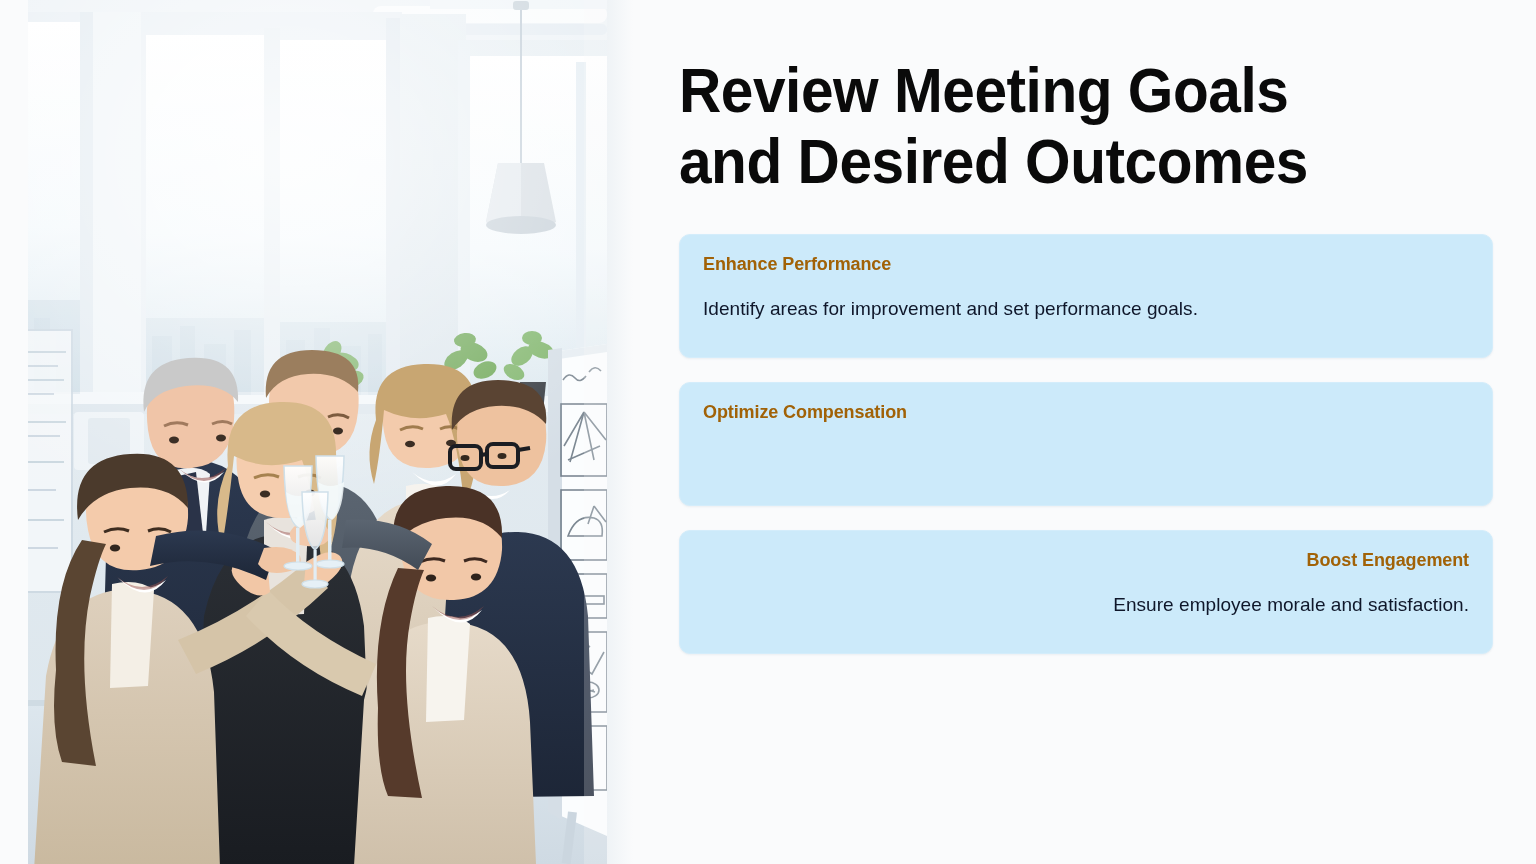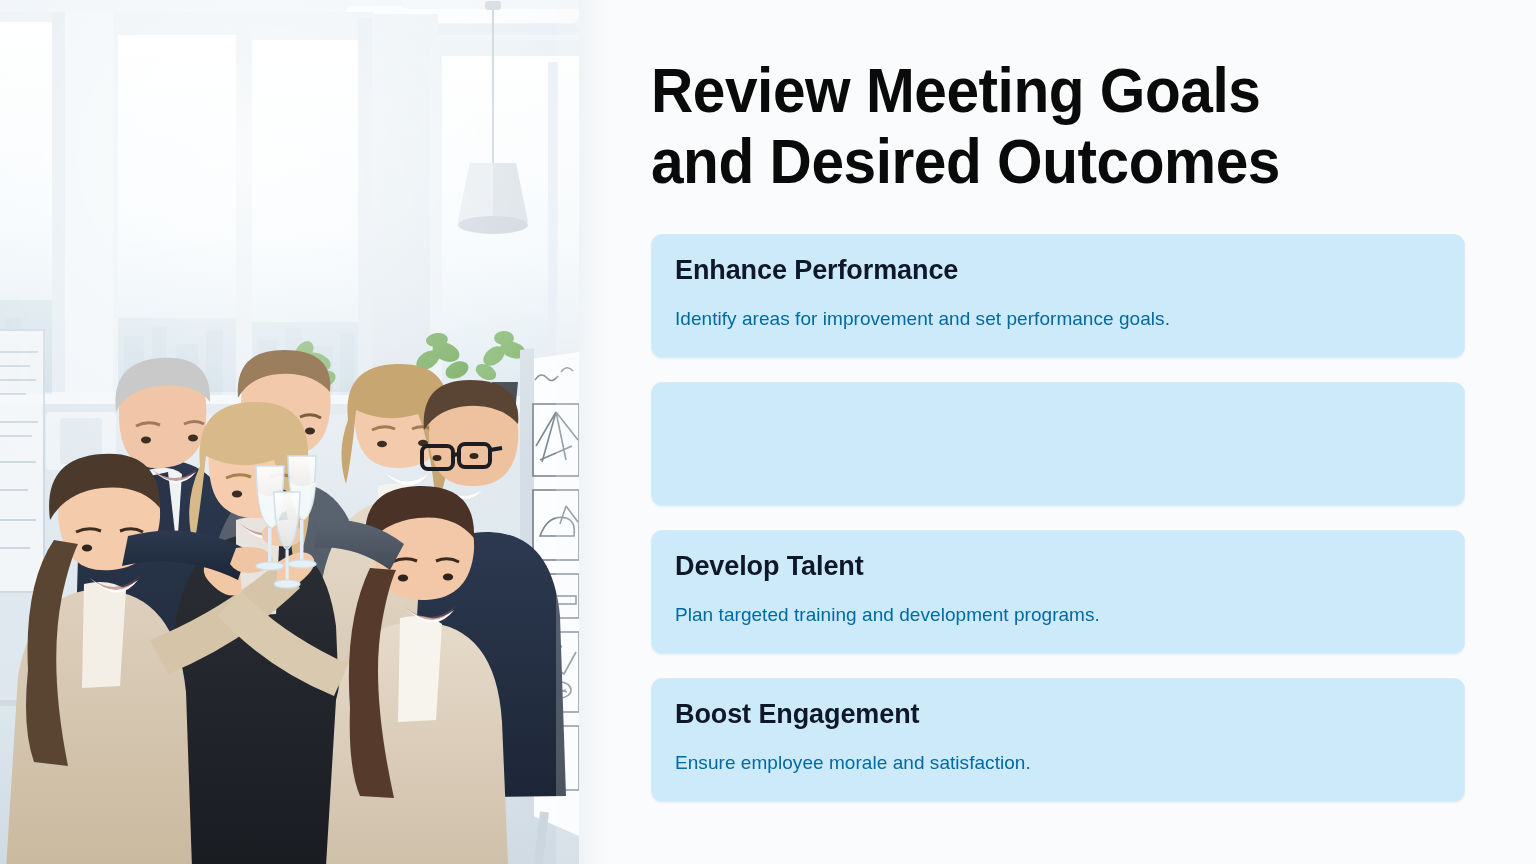--- a/index.html
+++ b/index.html
@@ -7,20 +7,21 @@
   body {
     font-family: "Liberation Sans", sans-serif;
     background: #ffffff;
   }
   .slide {
     position: relative;
     width: 1536px;
     height: 864px;
     display: flex;
     background: #fafbfc;
+    padding-left: 28px;
   }
 
   
   .photo-panel {
     position: relative;
     width: 579px;
     height: 864px;
     overflow: hidden;
     background: #e8eef2;
     flex: 0 0 579px;
@@ -63,33 +64,33 @@
   }
   .card {
     background: #cceafa;
     border: 1px solid #d4edfb;
     border-radius: 11px;
     height: 124px;
     margin-bottom: 24px;
     padding: 19px 23px 0 23px;
     box-shadow: 0 1px 2px rgba(120,150,175,0.12);
   }
-  .card:last-child { margin-bottom: 16px; }
+  .card:last-child { margin-bottom: 16px; text-align: right; }
   .card-title {
-    font-size: 27px;
+    font-size: 18px;
     font-weight: 700;
-    color: #0f172a;
+    color: #a16207;
     line-height: 1.2;
     letter-spacing: -0.1px;
   }
   .card-desc {
     margin-top: 21px;
     font-size: 19px;
     font-weight: 400;
-    color: #0369a1;
+    color: #0f172a;
     line-height: 1.3;
     letter-spacing: 0.05px;
   }
 </style>
 </head>
 <body>
 
 <div class="slide">
 
   <div class="photo-panel">
@@ -421,26 +422,23 @@
     <h1 class="page-title">Review Meeting Goals and Desired Outcomes</h1>
 
     <div class="cards">
 
       <div class="card">
         <div class="card-title">Enhance Performance</div>
         <div class="card-desc">Identify areas for improvement and set performance goals.</div>
       </div>
 
       <div class="card">
+        <div class="card-title">Optimize Compensation</div>
       </div>
 
-      <div class="card">
-        <div class="card-title">Develop Talent</div>
-        <div class="card-desc">Plan targeted training and development programs.</div>
-      </div>
 
       <div class="card">
         <div class="card-title">Boost Engagement</div>
         <div class="card-desc">Ensure employee morale and satisfaction.</div>
       </div>
 
     </div>
   </div>
 </div>
 

